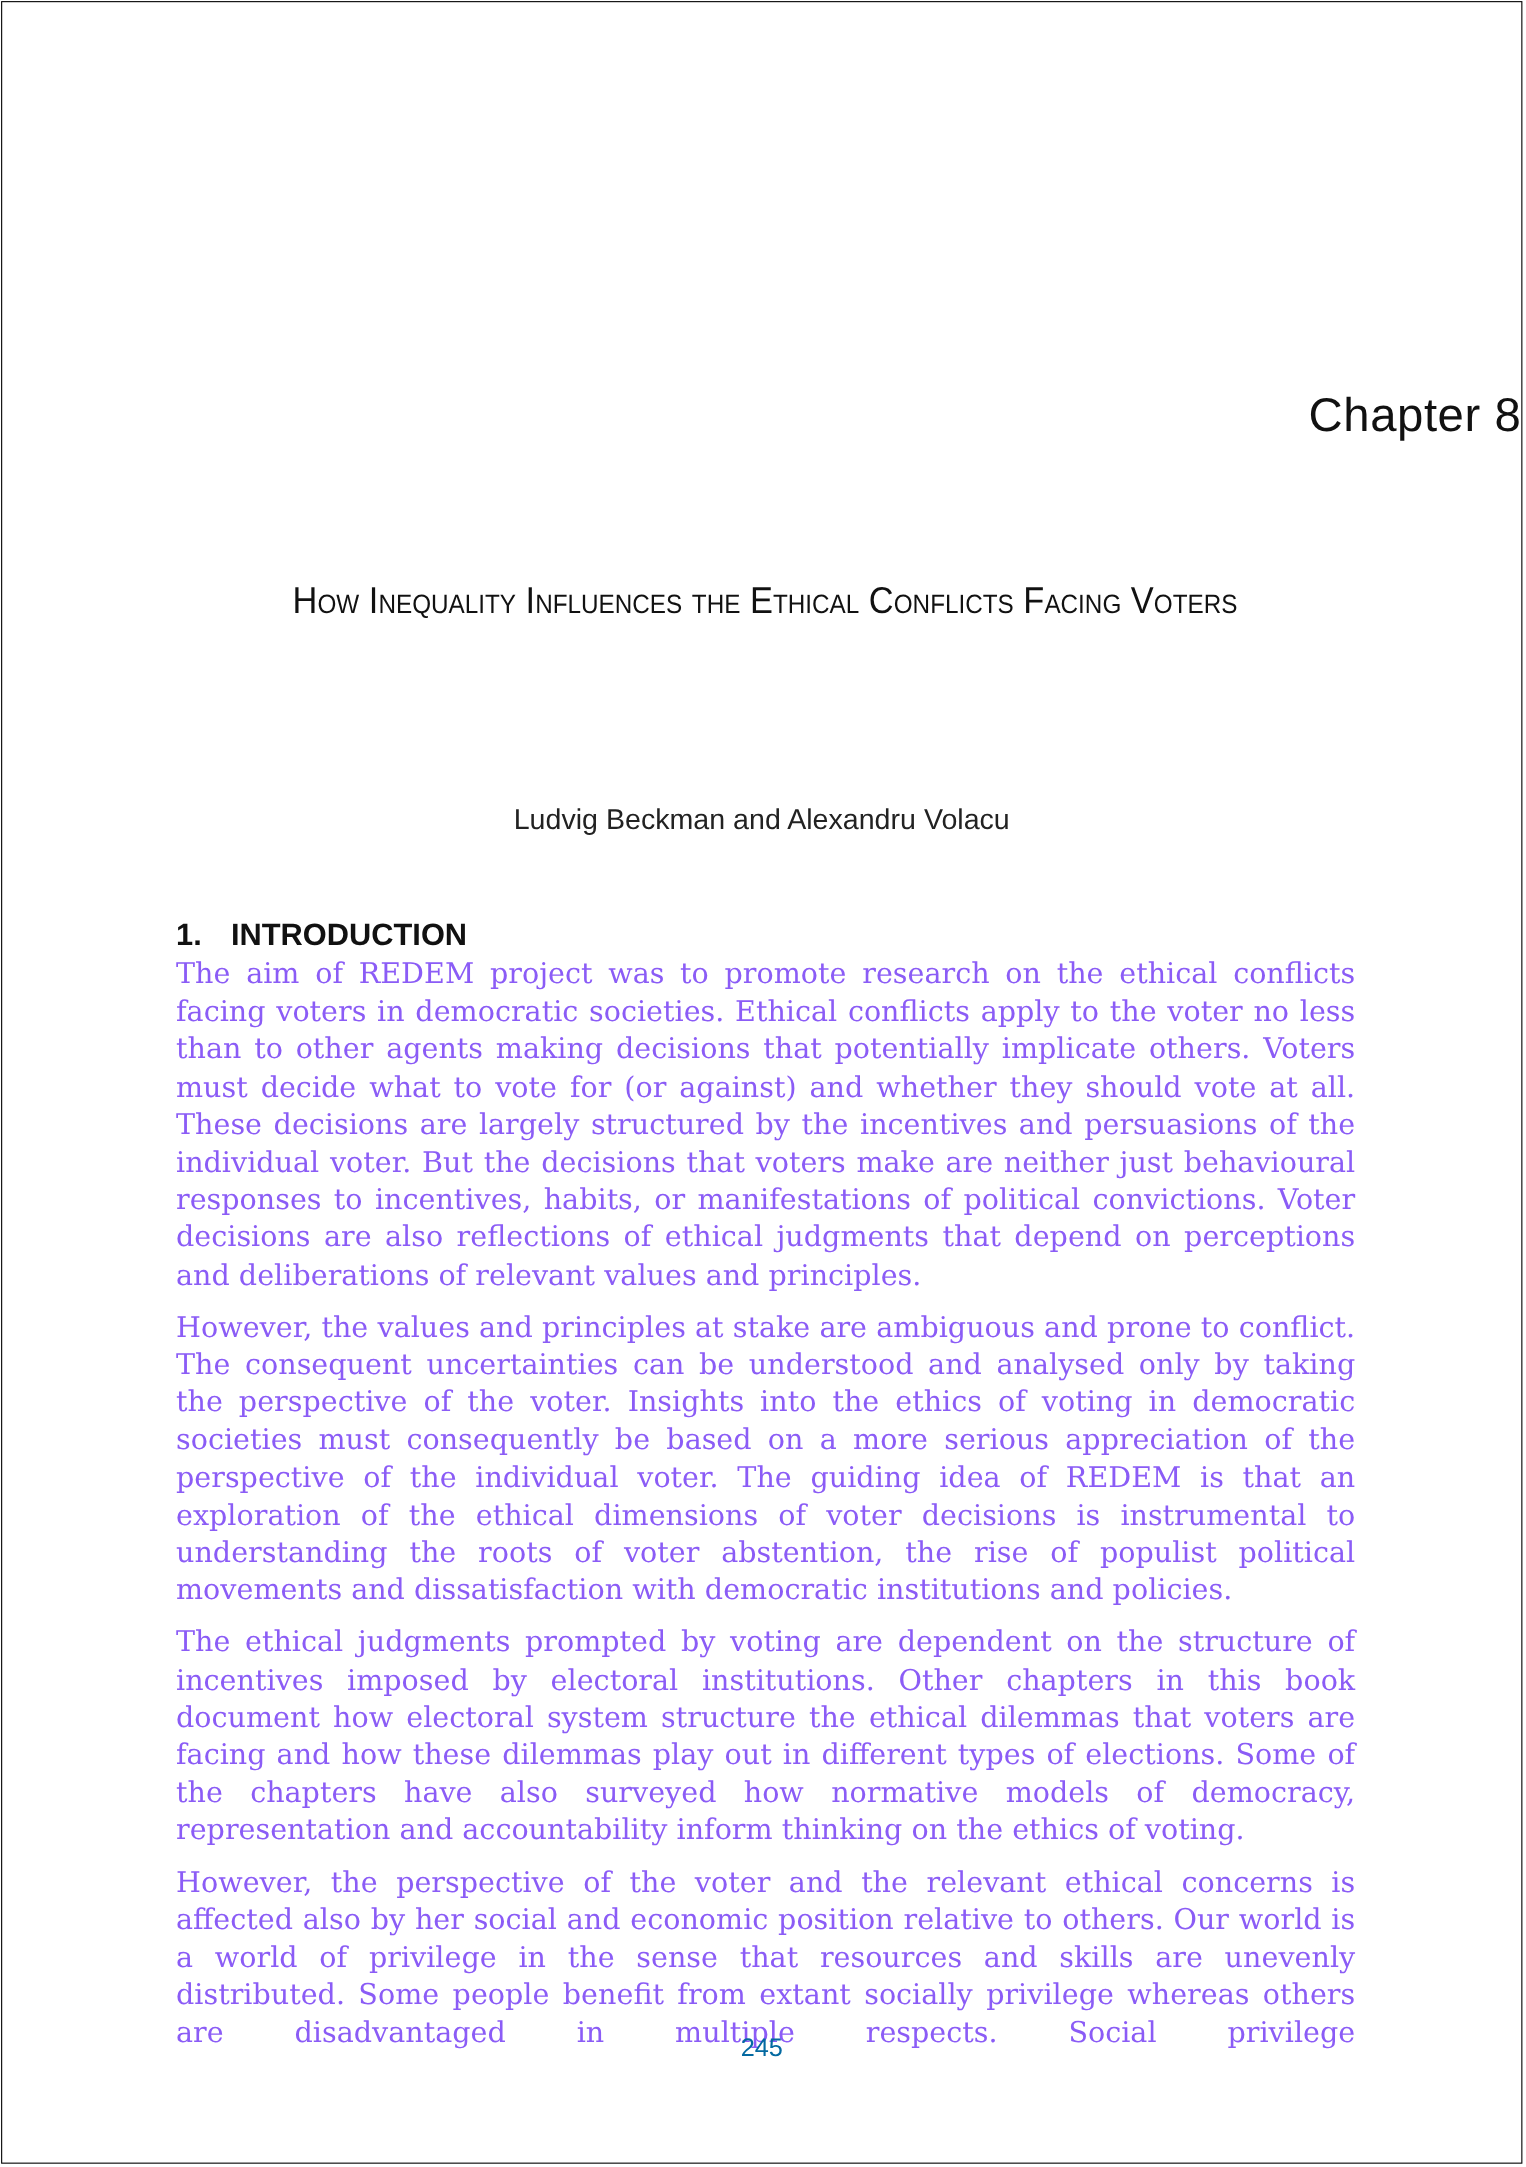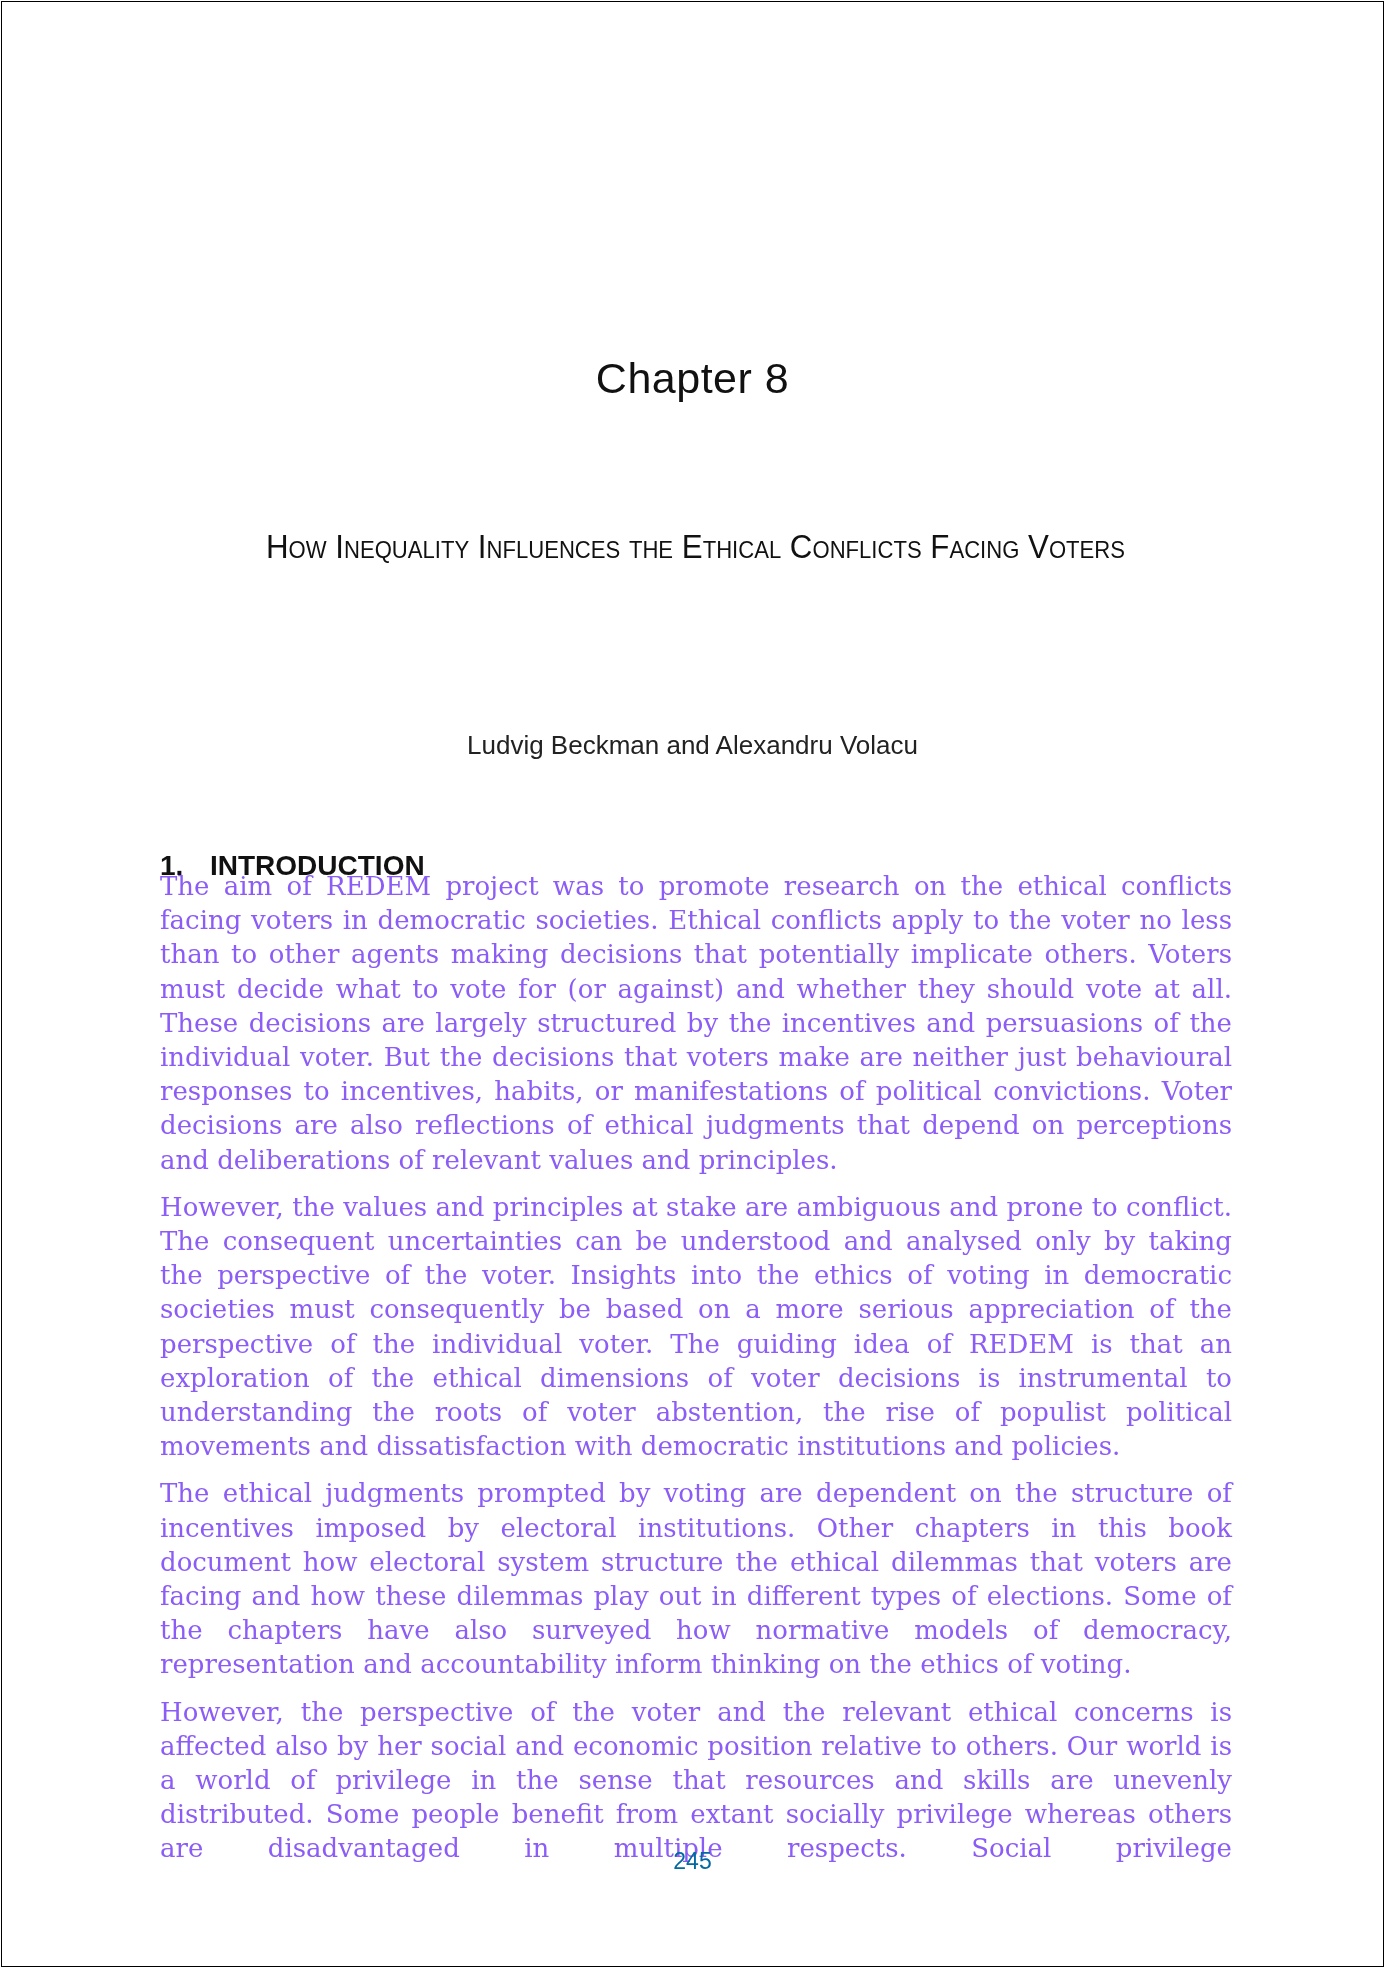--- a/index.html
+++ b/index.html
@@ -2,36 +2,36 @@
 <html><head>
 <meta charset="utf-8">
 <style>
   html, body { margin: 0; padding: 0; background: #ffffff; }
   body { width: 1387px; height: 1970px; position: relative; overflow: hidden; }
   .page {
     position: absolute; left: 1px; top: 1px; width: 1383px; height: 1966px;
     border: 1px solid #000; background: #fff; box-sizing: border-box;
   }
   .chapter-label {
-    position: absolute; top: 352px; left: 0; width: 100%; text-align: center;
+    position: absolute; top: 352px; left: 0; width: 100%; text-align: right;
     font-family: "Liberation Sans", sans-serif; font-size: 43px; color: #111;
     letter-spacing: 0.5px;
   }
   .chapter-title {
     position: absolute; top: 520px; left: 150px; width: 1087px; text-align: center;
     font-family: "Liberation Sans", sans-serif; font-size: 34px; line-height: 48px;
     color: #111; font-variant: small-caps; transform: scaleX(0.92); transform-origin: center;
   }
   .authors {
     position: absolute; top: 728px; left: 0; width: 100%; text-align: center;
     font-family: "Liberation Sans", sans-serif; font-size: 26px; color: #222;
   }
   .section-heading {
     position: absolute; top: 832px; left: 158px;
-    font-family: "Liberation Sans", sans-serif; font-size: 28px; font-weight: bold; color: #111; margin-top: 16px;
+    font-family: "Liberation Sans", sans-serif; font-size: 28px; font-weight: bold; color: #111;
   }
   .section-heading .num { display: inline-block; width: 50px; }
   .body-text {
     position: absolute; top: 867px; left: 158px; width: 1072px;
     font-family: "DejaVu Serif", serif; font-size: 26px; line-height: 34.2px;
     color: #8b5cf6; text-align: justify;
   }
   .body-text p { margin: 0 0 13px 0; }
   .page-number {
     position: absolute; top: 1846px; left: 0; width: 100%; text-align: center;

